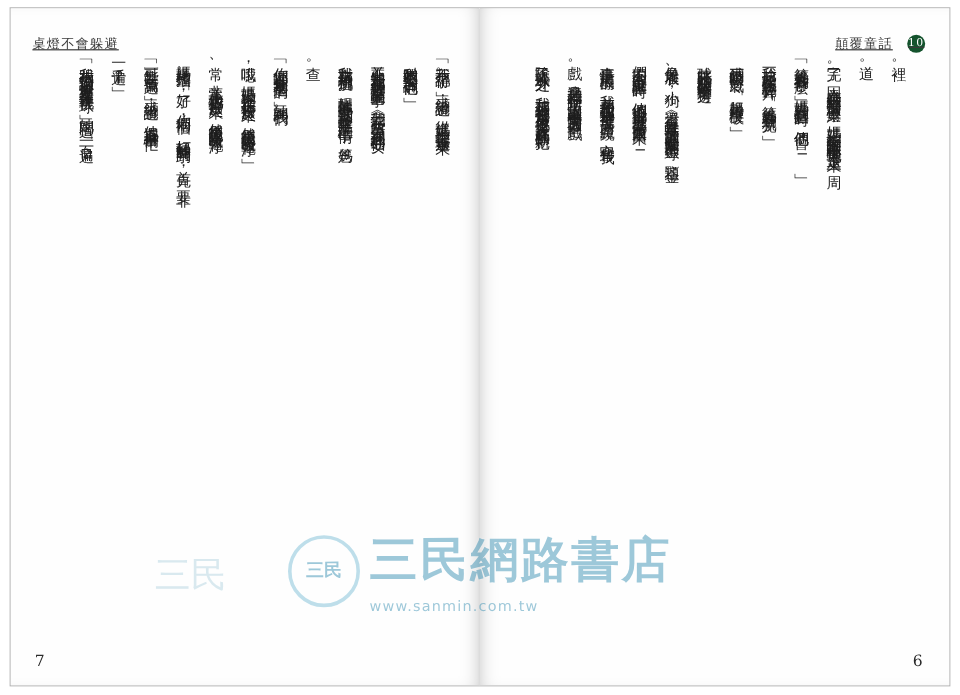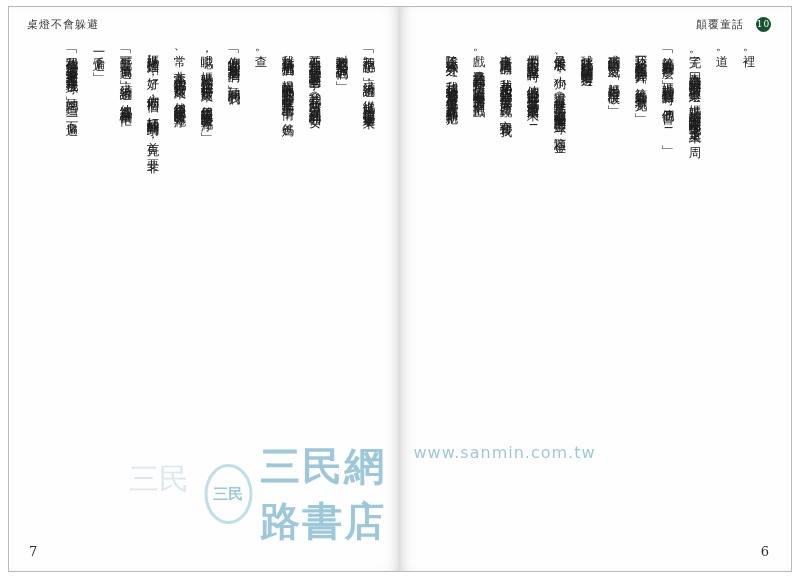--- a/index.html
+++ b/index.html
@@ -43,25 +43,26 @@
     border-right: 1px solid #dcdcdc;
     box-shadow: inset -10px 0 18px -14px rgba(0,0,0,0.35);
   }
   .page-half.right {
     box-shadow: inset 10px 0 18px -14px rgba(0,0,0,0.35);
   }
 
   
   .header {
     position: absolute;
-    top: 10px;
+    top: 22px;
     font-size: 11px;
     color: #3a3a3a;
     letter-spacing: 1px;
     white-space: nowrap;
+    text-decoration: underline;
   }
   .header.left-head { left: 18px; }
   .header.right-head { right: 20px; display: flex; align-items: center; gap: 12px; }
   .chapter-badge {
     display: inline-block;
     width: 15px;
     height: 15px;
     border-radius: 50%;
     background: #14532d;
     color: #fff;
@@ -136,26 +137,26 @@
   .wm-main {
     font-family: "DejaVu Sans", sans-serif;
     font-size: 40px;
     font-weight: bold;
     color: #3f93b5;
     letter-spacing: 2px;
     text-shadow: 0 0 2px rgba(255,255,255,0.8);
   }
   .wm-sub {
     font-family: "DejaVu Sans", sans-serif;
-    font-size: 16px;
+    font-size: 12px;
     color: #3f93b5;
     letter-spacing: 1px;
     margin-top: 4px;
   }
-  .wm-stack { display: flex; flex-direction: row; align-items: flex-start; }
+  .wm-stack { display: flex; flex-direction: column; align-items: flex-start; }
   .wm-ghost {
     position: absolute;
     left: 120px;
     top: 452px;
     font-family: "DejaVu Sans", sans-serif;
     font-size: 30px;
     color: #bcd9e4;
     opacity: 0.55;
     pointer-events: none;
   }

